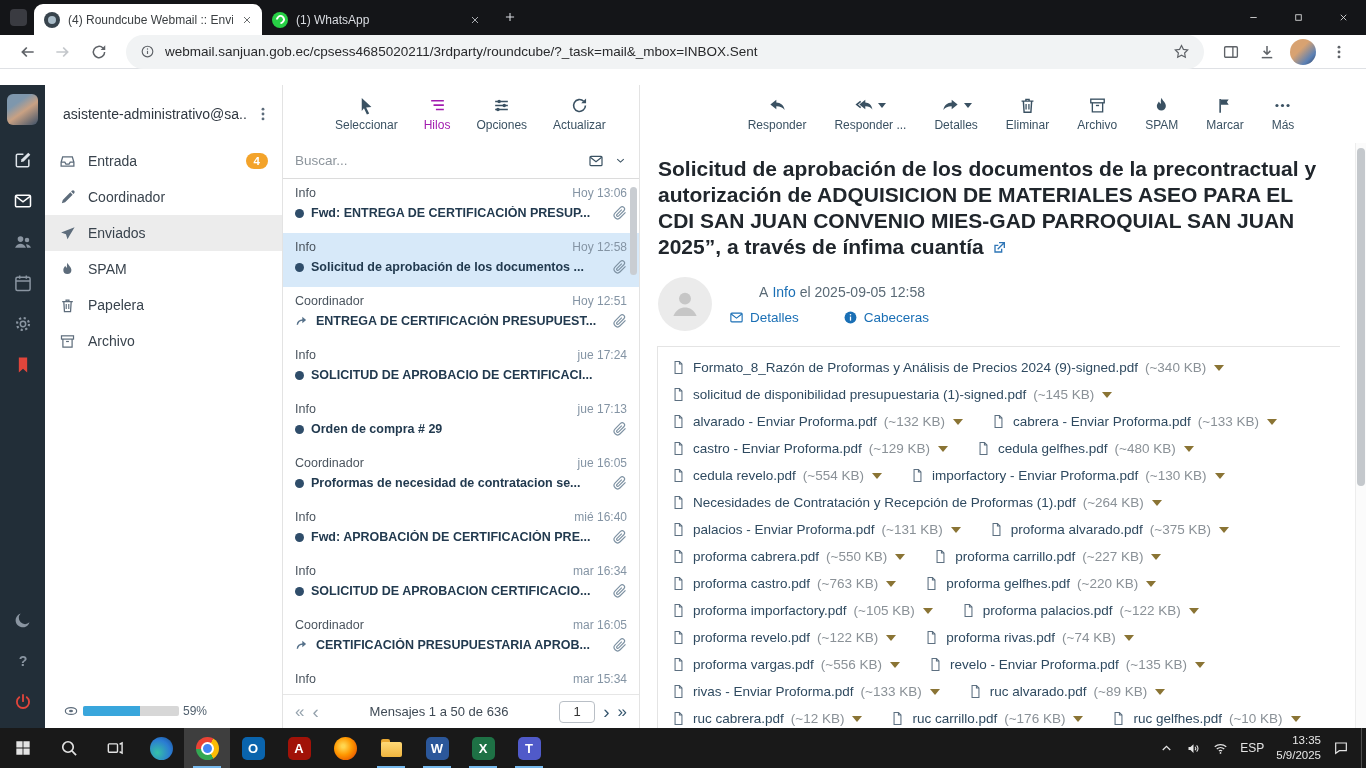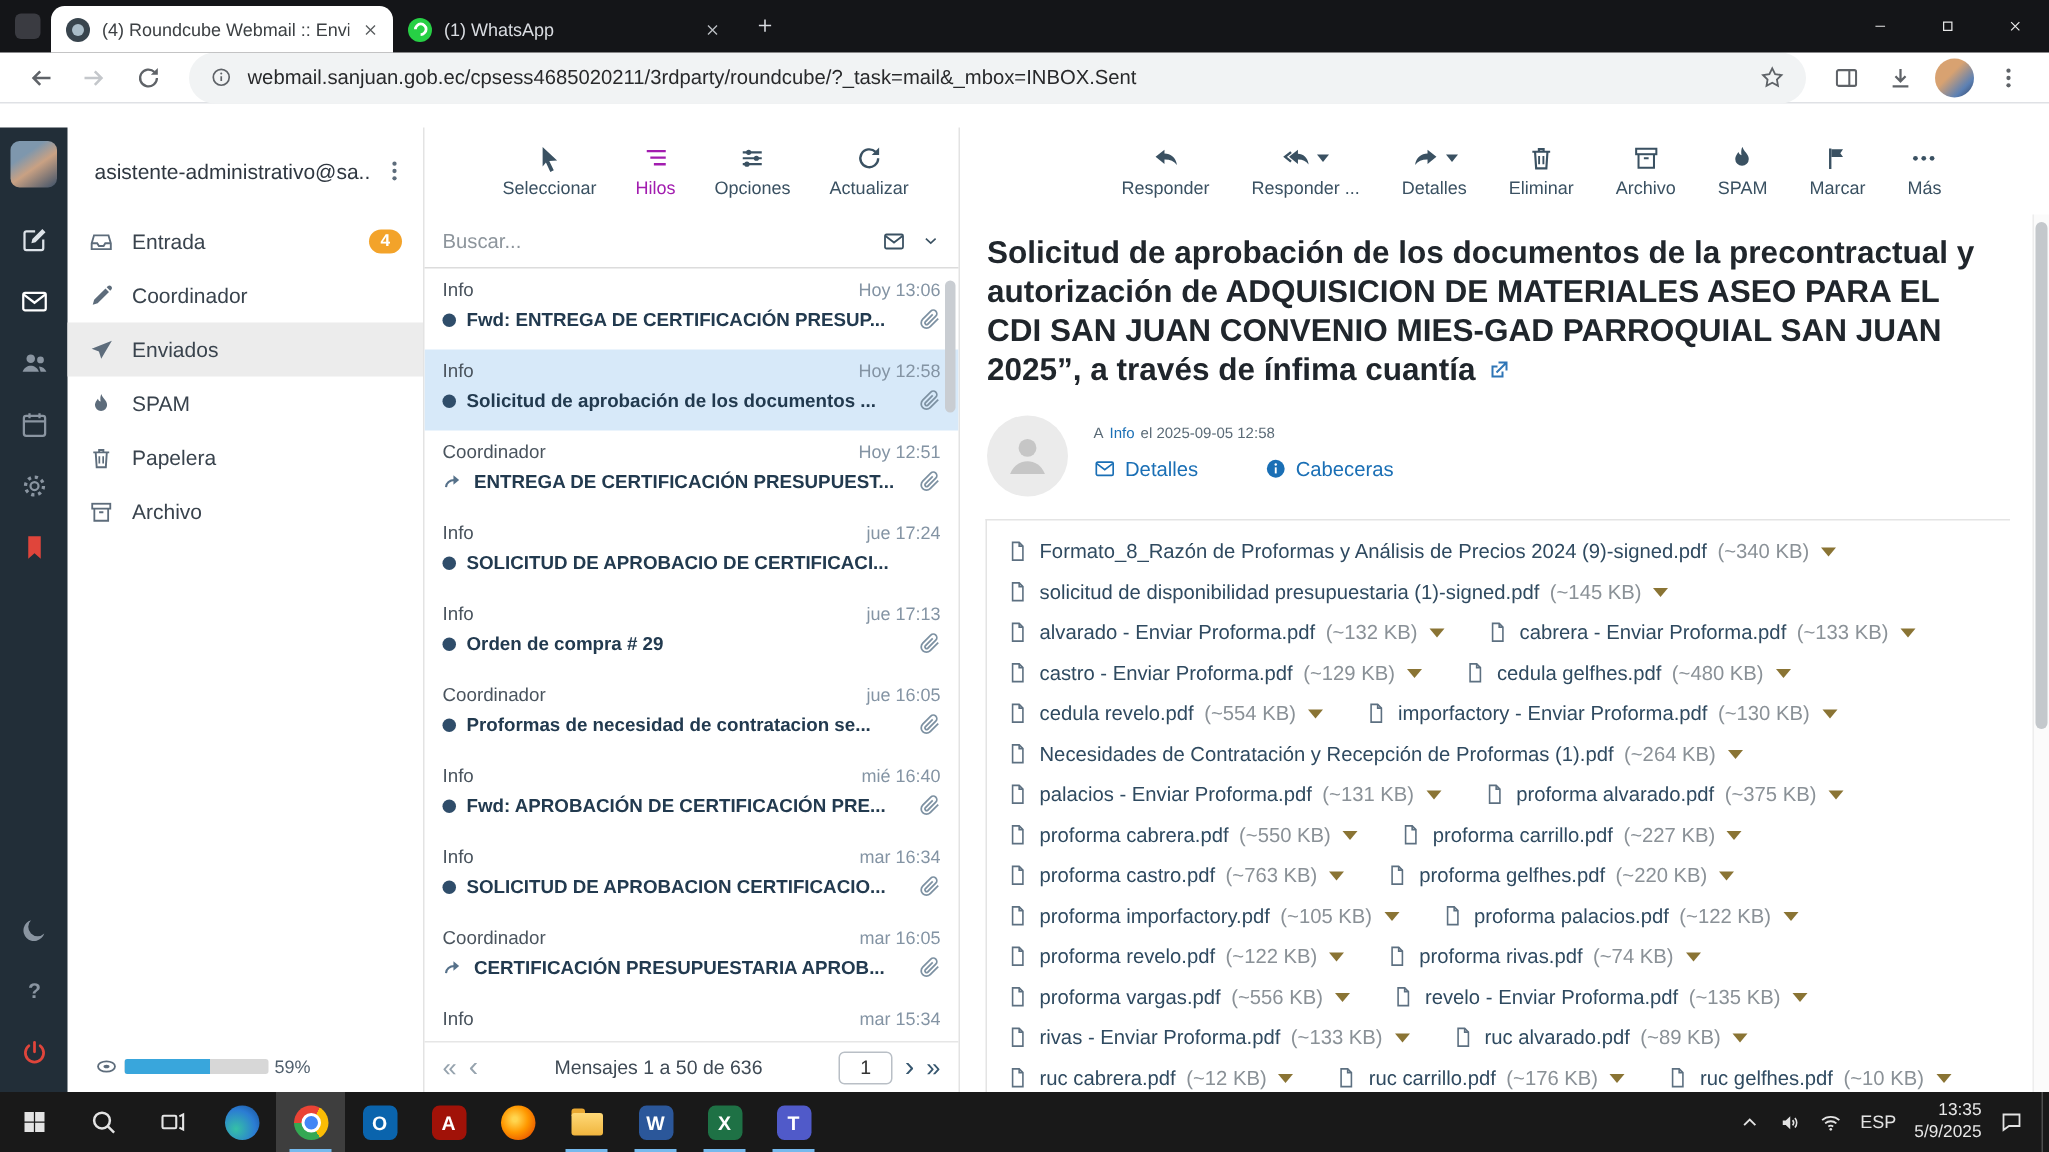--- a/index.html
+++ b/index.html
@@ -95,21 +95,21 @@
   .pg-next::before{content:"›";font-size:19px;}
   .pg-last::before{content:"»";}
 
   .rc-read{flex:1;min-width:0;display:flex;flex-direction:column;position:relative;}
   .read-toolbar{height:58px;display:flex;align-items:center;justify-content:center;gap:12px;padding:0 24px 0 60px;}
   .read-body{flex:1;overflow:hidden;}
   .subject{margin:13px 34px 0 18px;font-size:21px;font-weight:bold;color:#20262c;line-height:1.24;}
   .ext{display:inline-block;vertical-align:-2px;margin-left:7px;color:#2e75b6;}
   .meta{display:flex;margin:17px 18px 0;gap:17px;align-items:flex-start;}
   .avatar-lg{width:54px;height:54px;border-radius:50%;background:#ebebeb;display:flex;align-items:center;justify-content:center;color:#c6c6c6;flex:none;}
-  .meta-line{font-size:10px;color:#5a6a76;margin-top:7px;}
+  .meta-line{font-size:14px;color:#5a6a76;margin-top:7px;text-align:right;}
   .meta-line span,.meta-line a{margin-right:4px;}
   .link{color:#1a6fb5;text-decoration:none;}
   .meta-actions{display:flex;gap:44px;margin-top:10px;}
   .maction{display:flex;align-items:center;gap:6px;color:#1a6fb5;font-size:13.5px;text-decoration:none;}
   .attachments{margin:15px 26px 0 17px;border-top:1px solid #e4e4e4;border-left:1px solid #e4e4e4;
                padding:12px 0 10px 13px;display:flex;flex-wrap:wrap;column-gap:28px;row-gap:10px;}
   .att{display:inline-flex;align-items:center;gap:7px;font-size:13.5px;white-space:nowrap;}
   .att .doc{width:15px;height:17px;color:#5d7081;flex:none;}
   .att .nm{color:#2f4a60;text-decoration:none;}
   .att .sz{color:#8a9197;}

